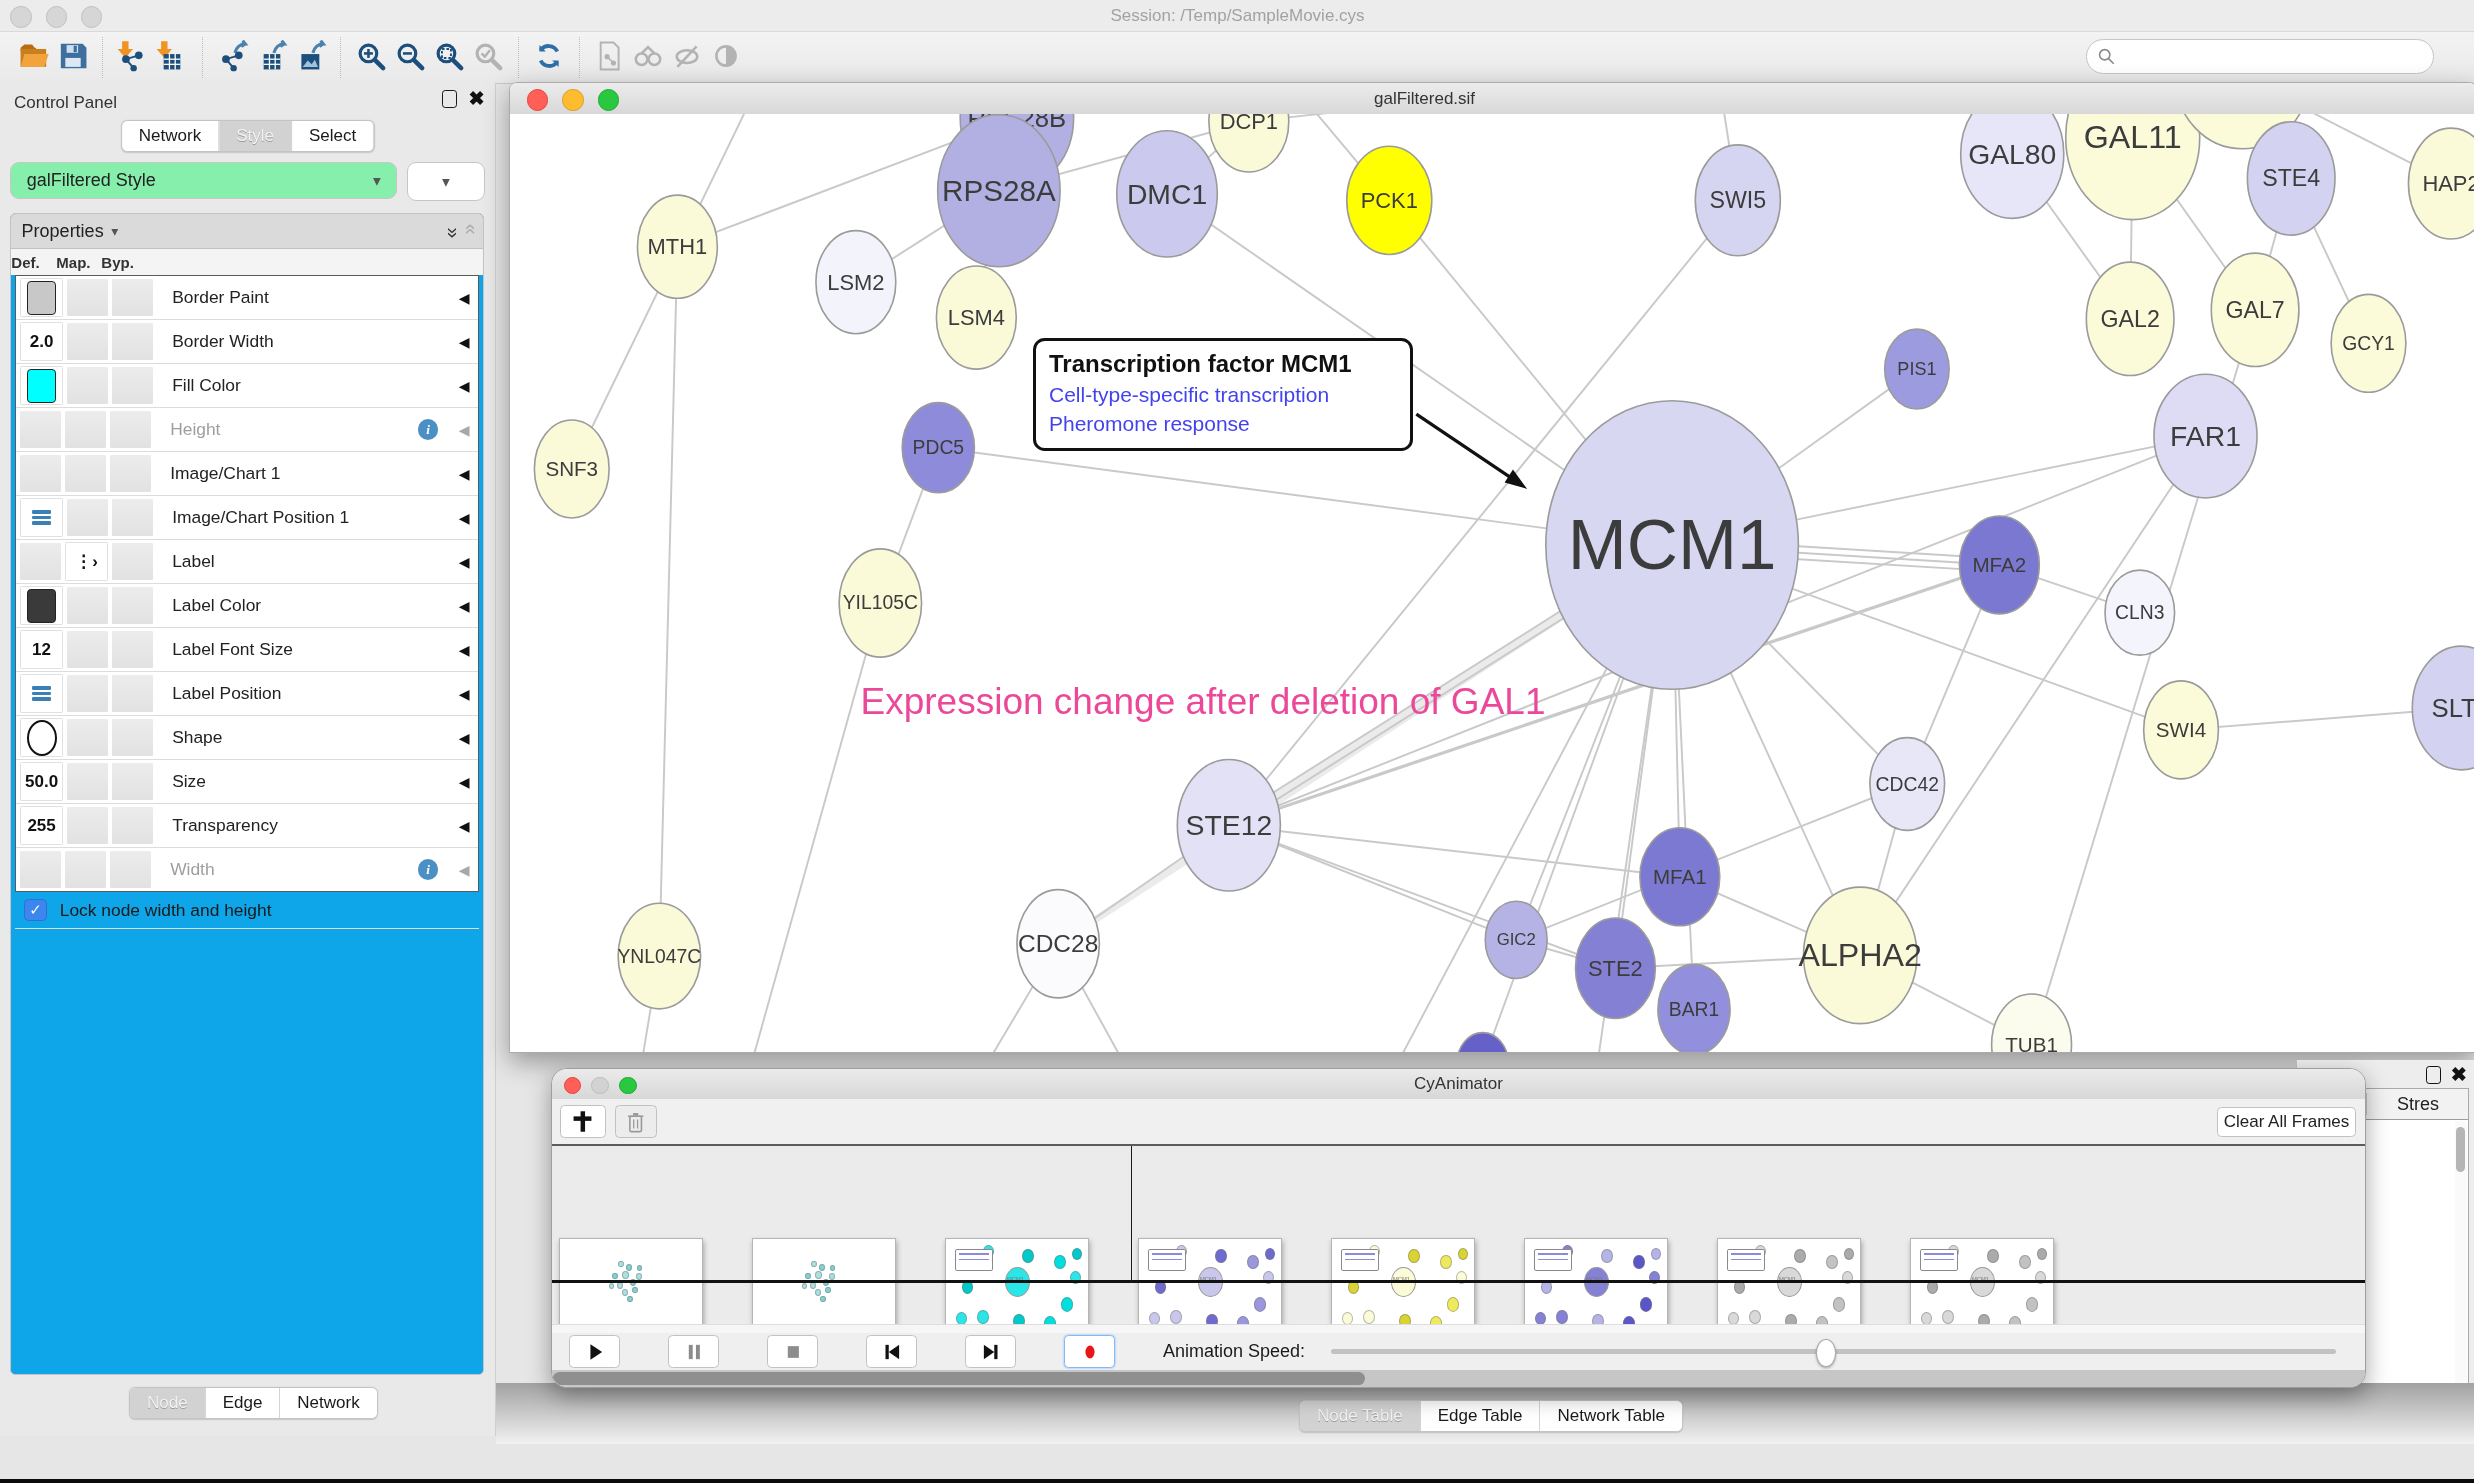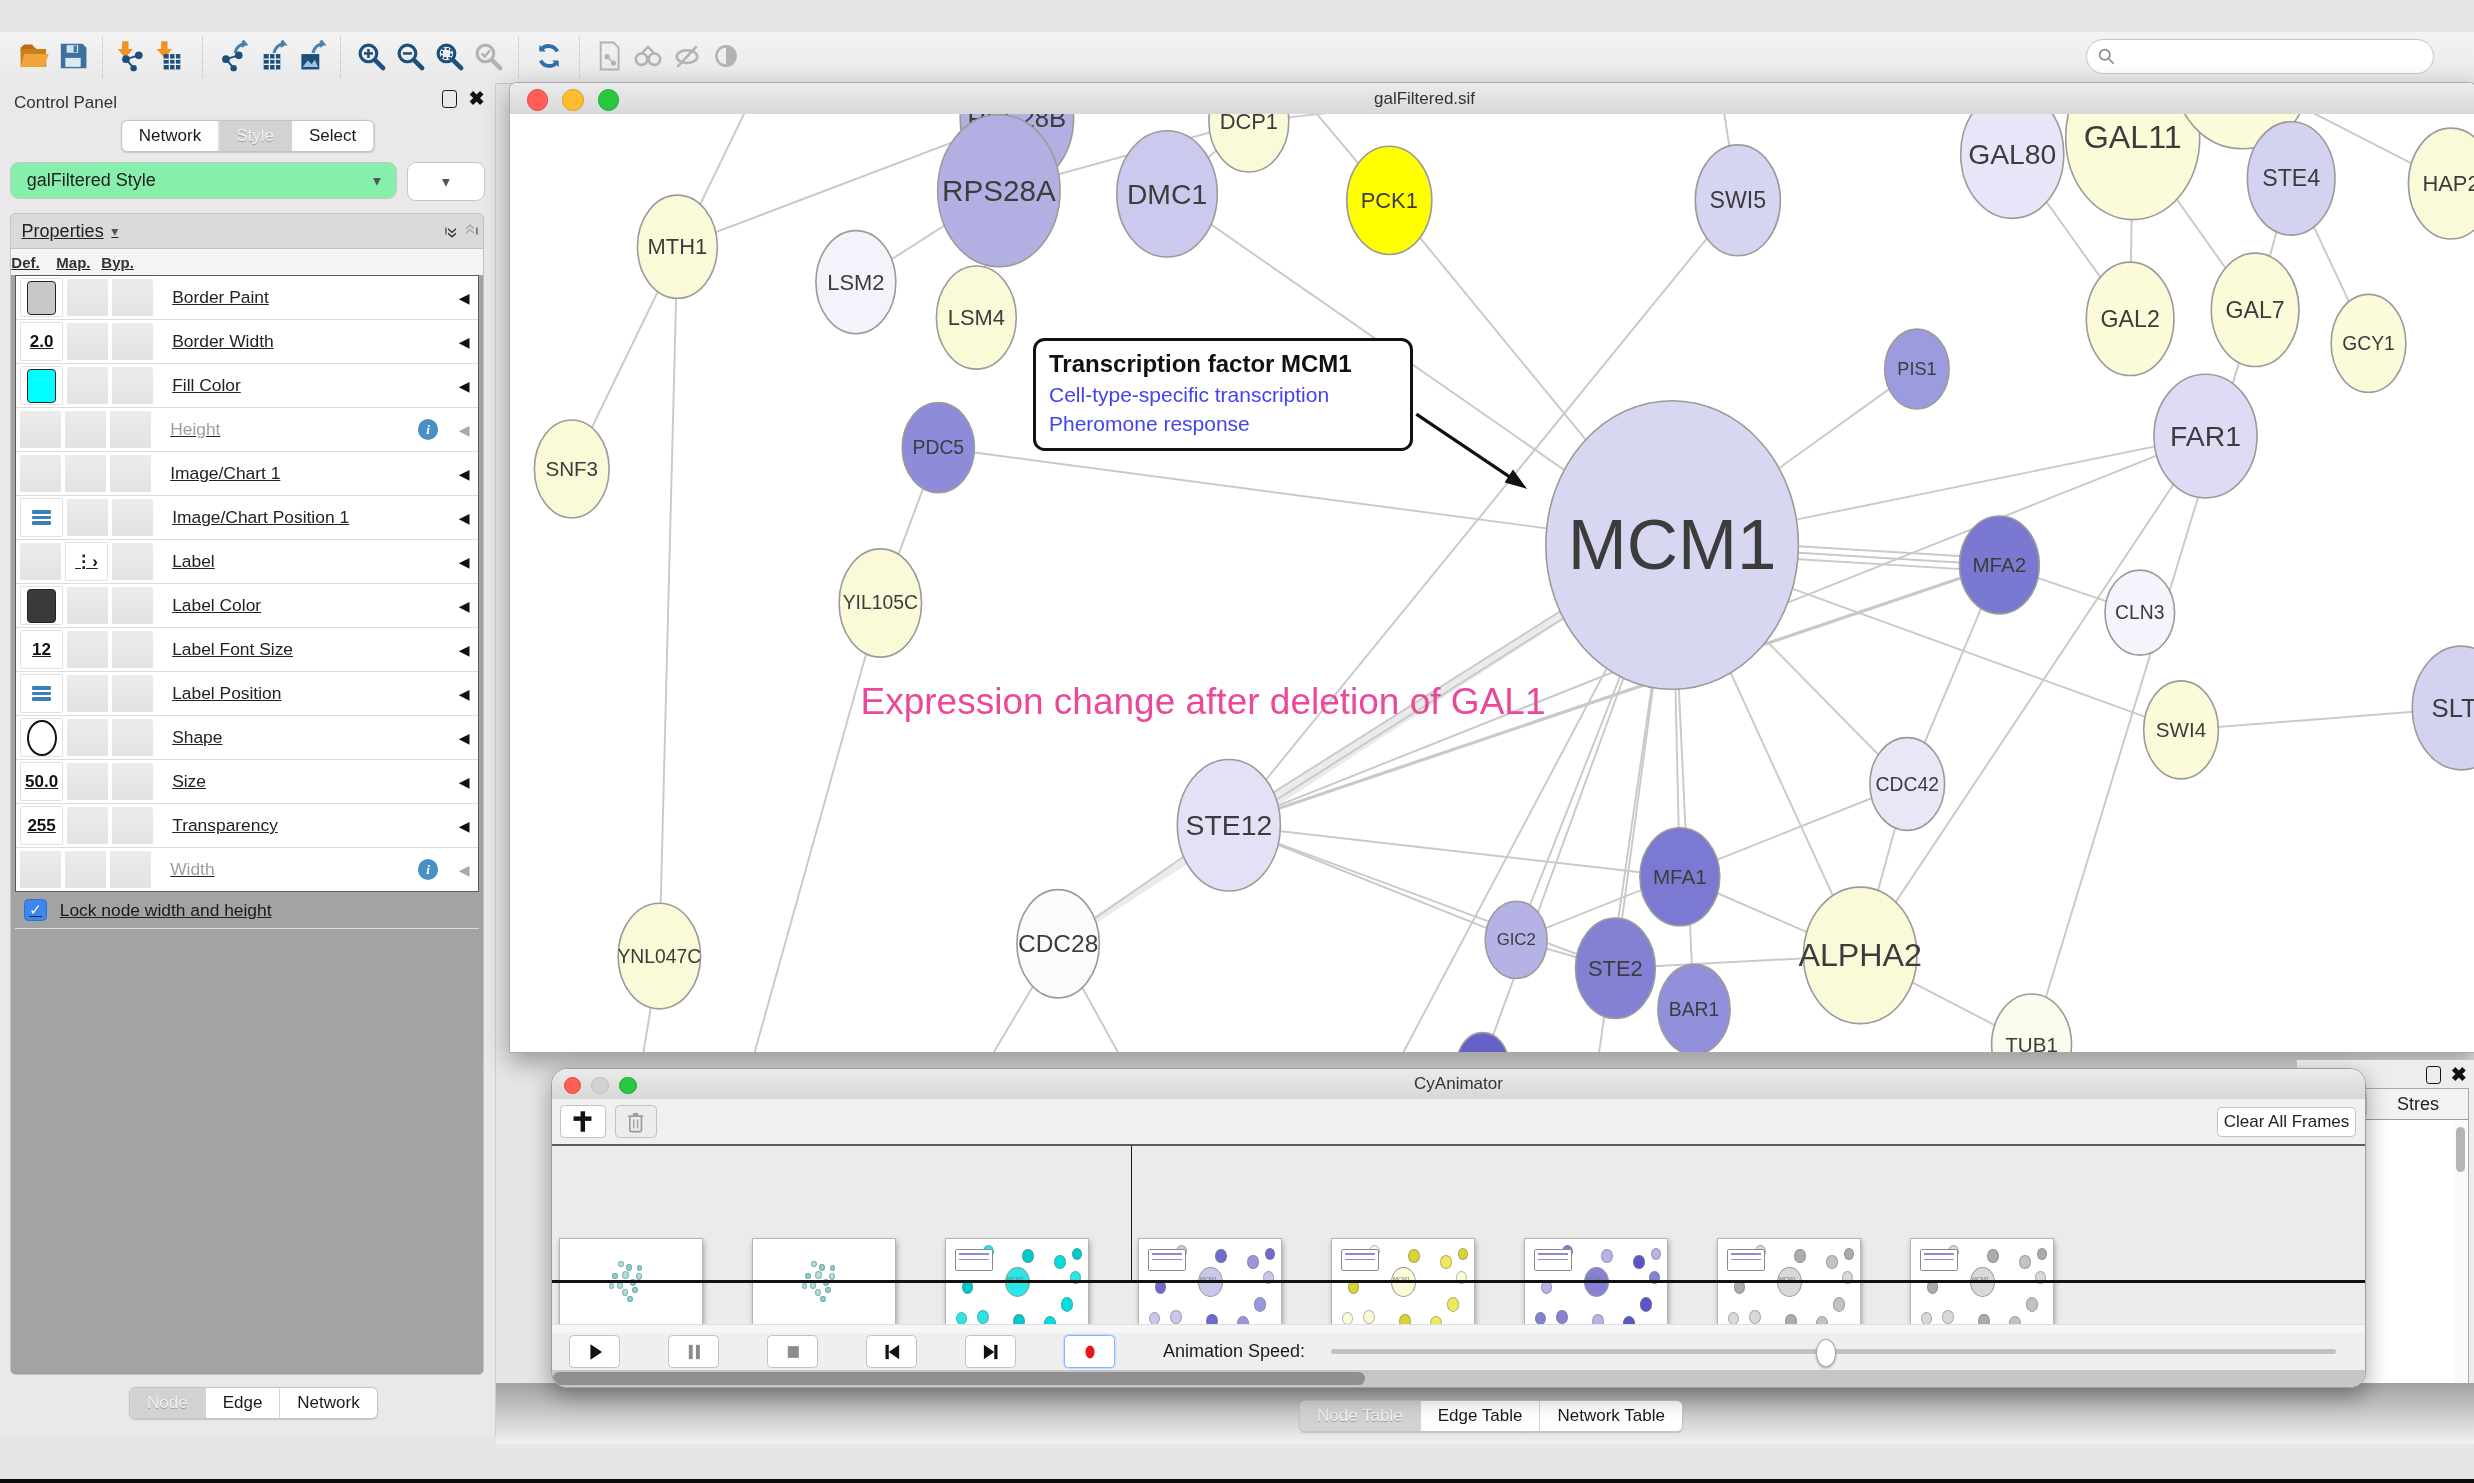--- a/index.html
+++ b/index.html
@@ -28,21 +28,21 @@
           box-shadow:0 0.6px 1.3px rgba(0,0,0,.15);}
   .tabset .seg{padding:5.2px 17px;font-size:17px;background:#fff;color:#1a1a1a;border-right:0.6px solid #d5d5d5;white-space:nowrap;}
   .tabset .seg:last-child{border-right:none;}
   .tabset .seg.sel{background:#d2d2d2;color:#f2f2f2;text-shadow:0 0.6px 0.6px #9a9a9a;}
   .cp-tabs{position:absolute;left:50%;transform:translateX(-50%);top:37px;}
   .combo{position:absolute;left:10.3px;top:79px;width:387px;height:37px;background:#86efac;border:0.6px solid #c6c6c6;border-radius:9px;
          display:flex;align-items:center;justify-content:space-between;padding:0 15.5px;box-sizing:border-box;font-size:18px;}
   .combo .caret{color:#555;font-size:15.5px;}
   .combo2{position:absolute;left:407px;top:79px;width:76px;height:37px;background:#fff;border:0.6px solid #c6c6c6;border-radius:9px;
           display:flex;align-items:center;justify-content:center;font-size:15.5px;color:#555;}
-  .props{position:absolute;left:10.3px;top:130px;width:472px;height:1160px;background:#a3a3a3;border:0.6px solid #c4c4c4;border-radius:5.2px;overflow:hidden;text-decoration:underline;}
+  .props{position:absolute;left:10.3px;top:130px;width:472px;height:1160px;background:#0ea5e9;border:0.6px solid #c4c4c4;border-radius:5.2px;overflow:hidden;}
   .props-strip{height:34px;background:#dadada;border-bottom:0.6px solid #c2c2c2;display:flex;align-items:center;padding:0 10.3px;font-size:18px;color:#222;}
   .props-strip .grow{flex:1;}
   .chev{font-size:19.3px;color:#333;display:inline-block;transform:rotate(90deg);letter-spacing:-3.9px;margin-left:9px;}
   .chev.up{transform:rotate(-90deg);color:#aaa;}
   .prop-cols{height:26px;display:flex;align-items:center;font-size:15px;font-weight:bold;color:#333;background:#f4f4f4;}
   .prop-cols span{width:45px;text-align:left;}
   .prop-rows{margin:0 3.9px;border:1.3px solid #5a5a5a;background:#fff;}
   .prow{height:43px;display:flex;align-items:center;border-bottom:0.6px solid #dcdcdc;position:relative;}
   .prow:last-child{border-bottom:none;}
   .pcell{width:41px;height:37px;margin-left:3.9px;background:linear-gradient(#ececec,#e2e2e2);border-radius:1.3px;
@@ -126,20 +126,28 @@
               background:#fdfdfd;border:0.6px solid #a8a8a8;}
   .memory-dot{width:15.5px;height:15.5px;border-radius:50%;background:#1f9d3f;}
   .memory-label{font-size:17px;color:#111;}
   .bottom-black{position:absolute;left:0;top:1479px;width:2475px;height:4.5px;background:#0b0b0b;}
 </style>
 </head>
 <body>
 
 <div class="stage">
 
+  <div class="session-bar">
+    <div class="lights" style="left:10.3px;top:6.4px;">
+      <span class="light" style="background:#d6d6d6;border:0.6px solid #c0c0c0;"></span>
+      <span class="light" style="background:#d6d6d6;border:0.6px solid #c0c0c0;"></span>
+      <span class="light" style="background:#d6d6d6;border:0.6px solid #c0c0c0;"></span>
+    </div>
+    <div class="session-title">Session: /Temp/SampleMovie.cys</div>
+  </div>
 
   <div class="toolbar" id="toolbar">
       <button class="tb-btn">
         <span><svg viewBox="0 0 50 50">
             <path d="M4 12l6-5h12l4 5h2v6H4z" fill="#b96c14"></path>
             <path d="M4 14h40v28H4z" fill="#c97f1e"></path>
             <path d="M10 22h38l-7 20H4z" fill="#f3a33c"></path>
           </svg></span>
       </button>
       <button class="tb-btn">

